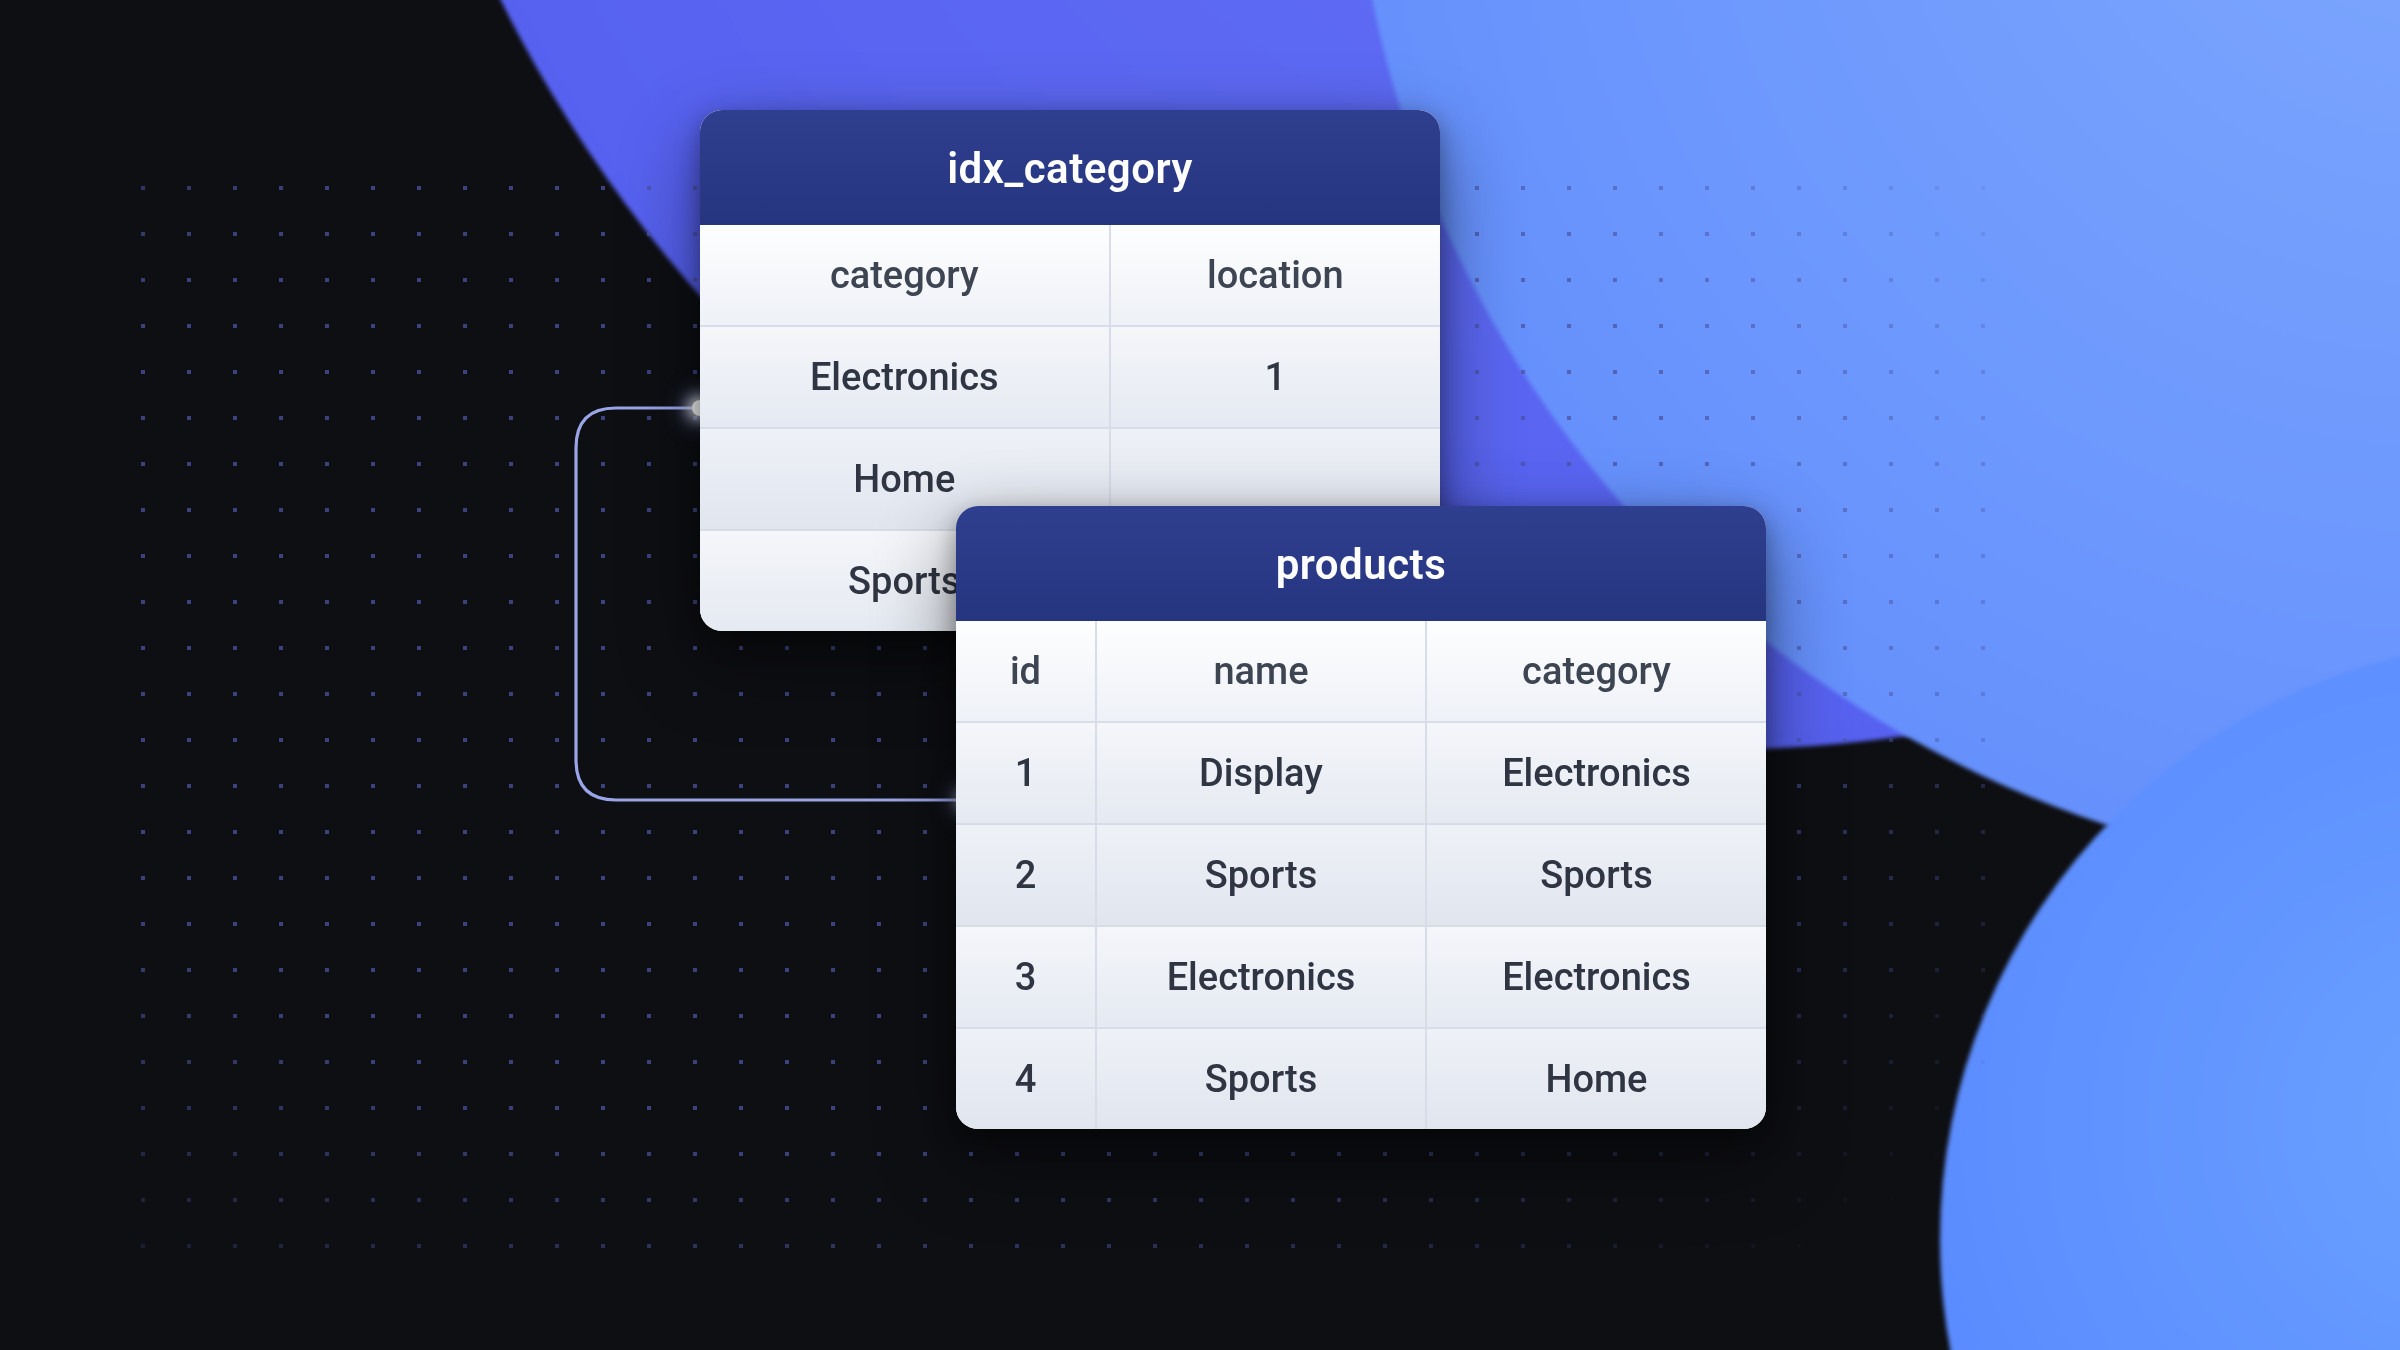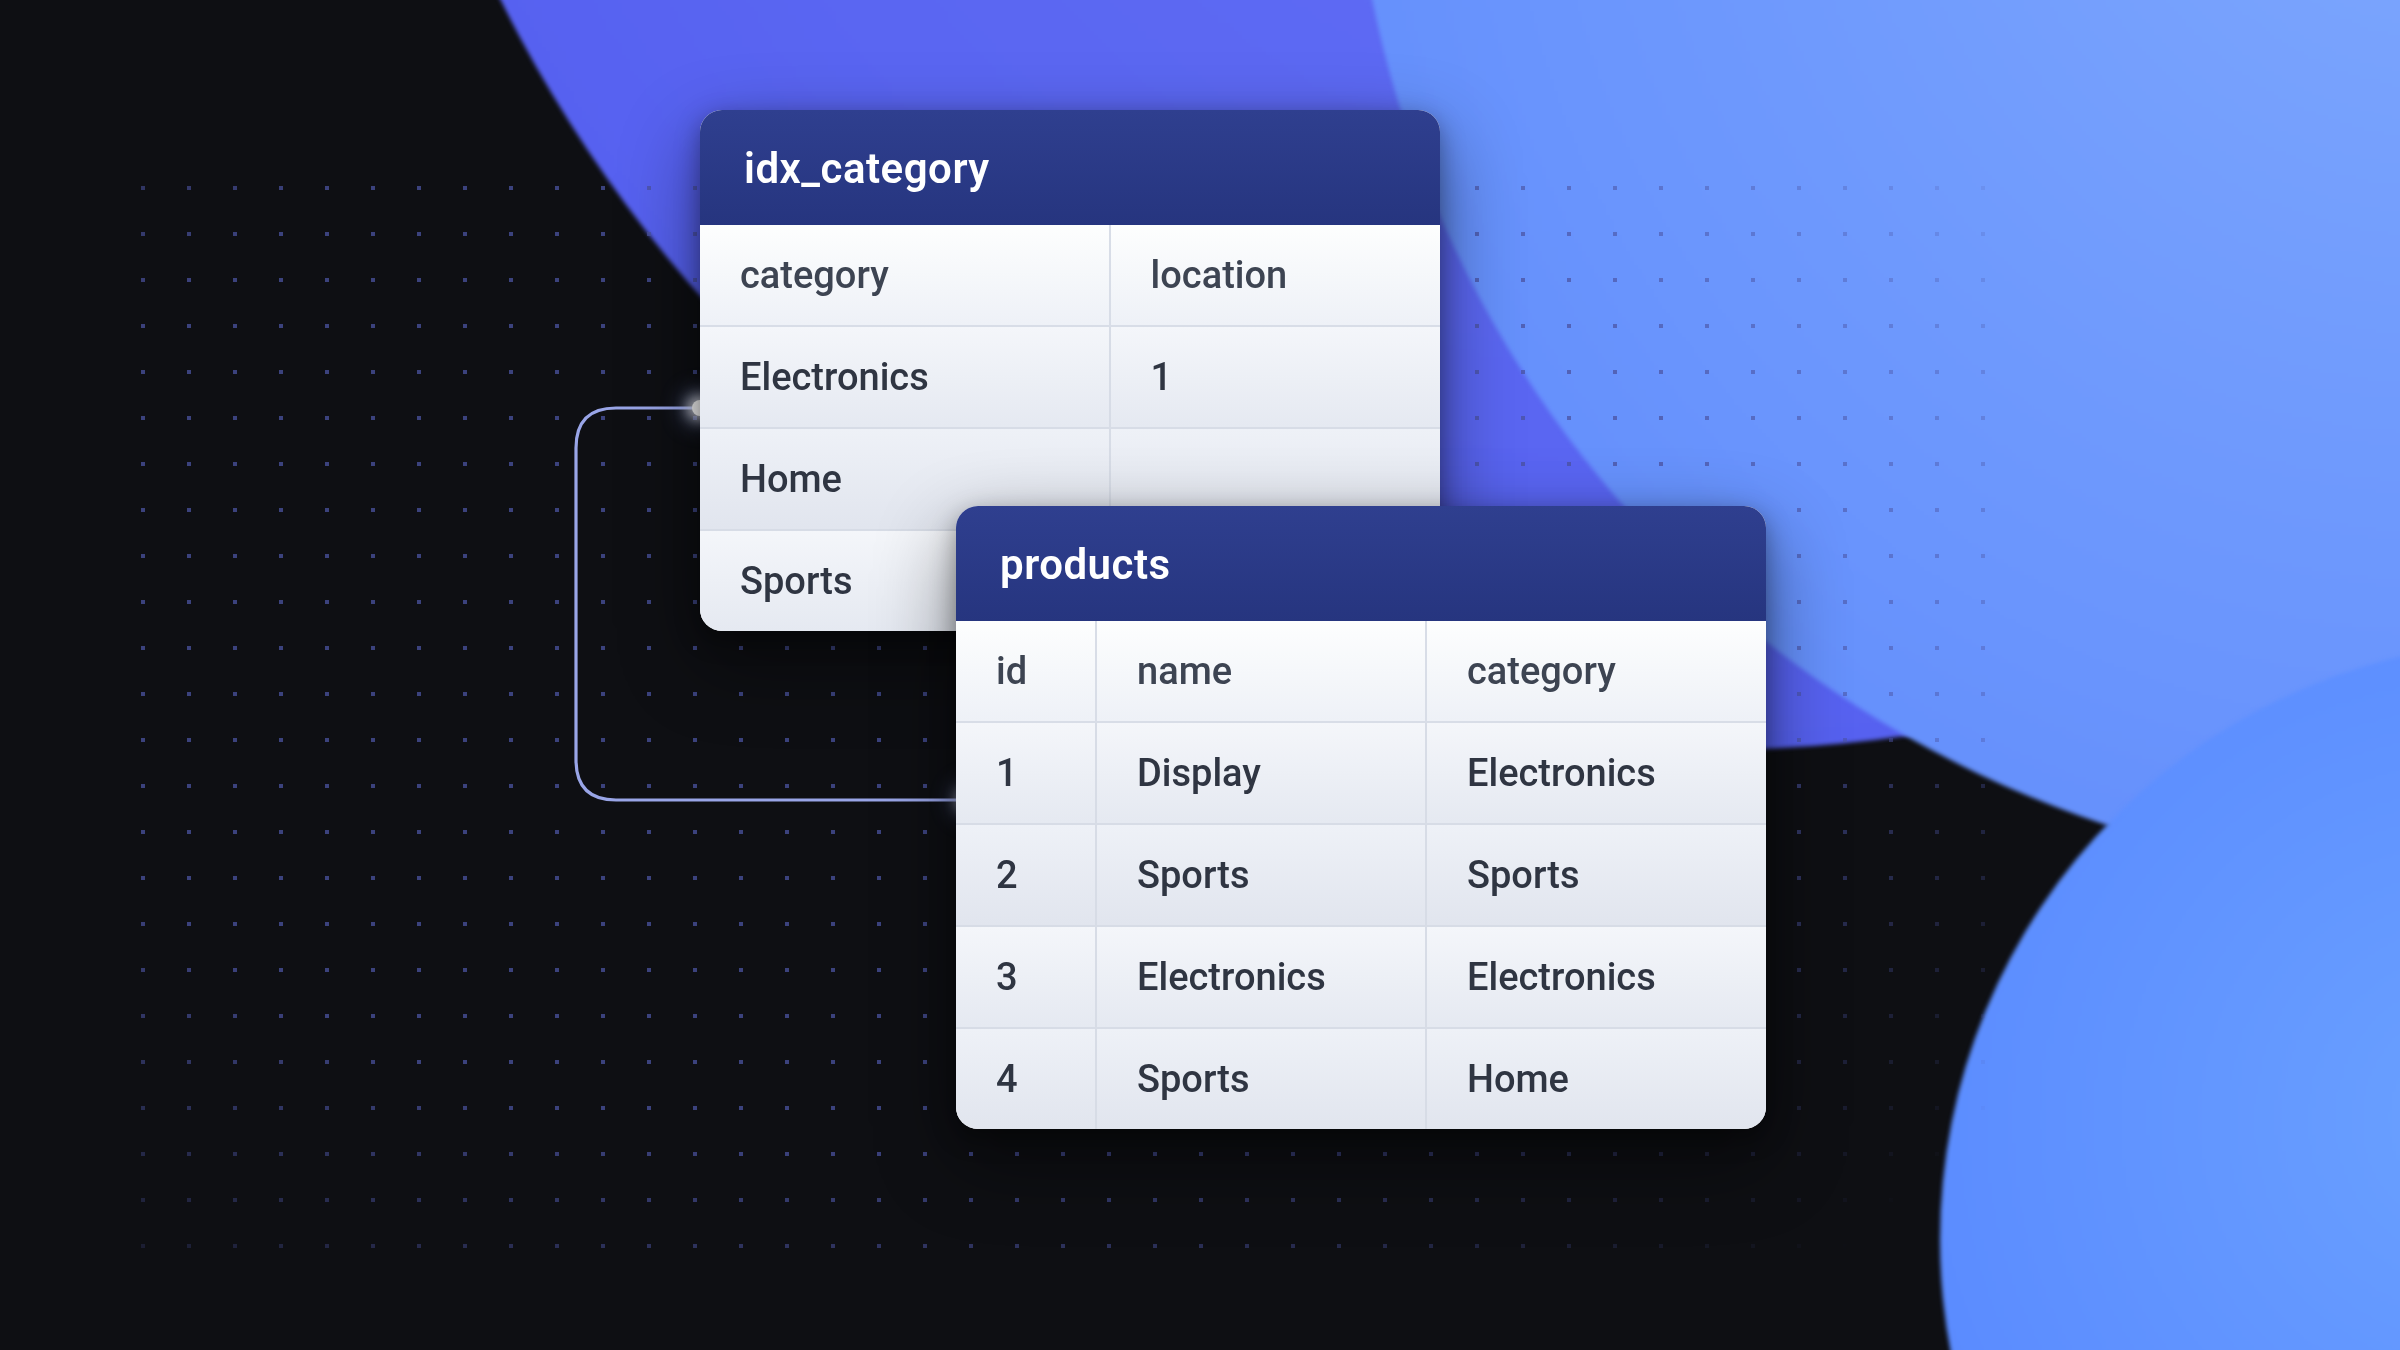--- a/index.html
+++ b/index.html
@@ -61,20 +61,21 @@
   
   .card {
     position: absolute;
     border-radius: 22px;
     overflow: hidden;
     background: #f5f7fb;
     box-shadow:
       0 30px 80px rgba(0,0,0,0.45),
       0 8px 24px rgba(0,0,0,0.35),
       inset 0 0 0 1px rgba(255,255,255,0.35);
+    text-align: center;
   }
   .card-header {
     background: linear-gradient(180deg, #2f3f8f 0%, #26357f 100%);
     color: #fff;
     font-size: 42px;
     font-weight: 600;
     padding: 34px 44px 32px;
     letter-spacing: 0.5px;
   }
   table { width: 100%; border-collapse: collapse; padding-left: 13px; }

